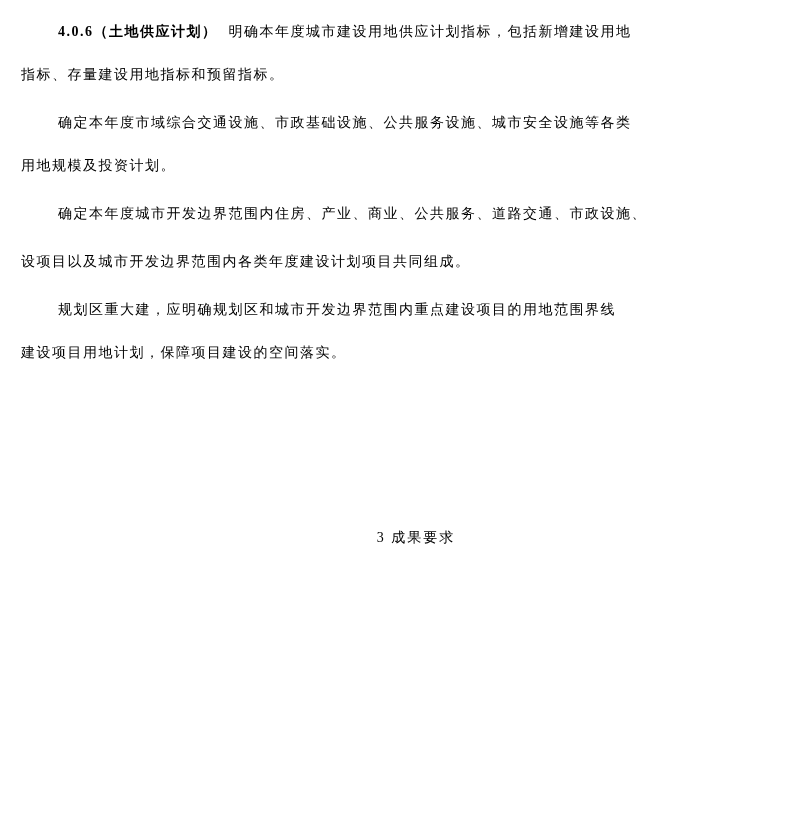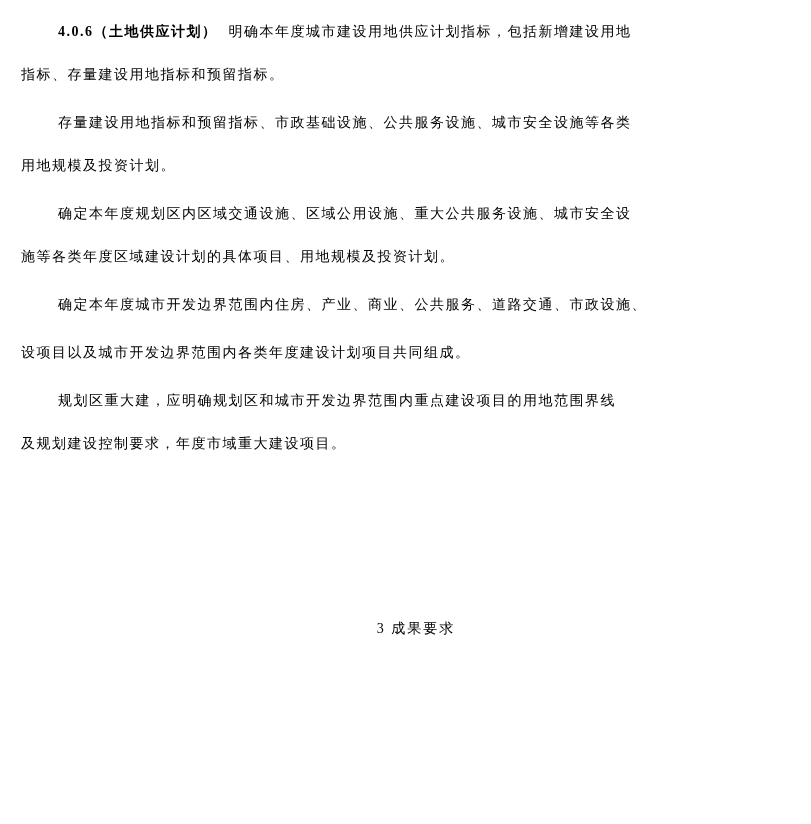--- a/index.html
+++ b/index.html
@@ -55,37 +55,33 @@
 
 <div class="page">
 
   <div class="para">
     <div class="line indent"><span class="bold clause-title">4.0.6（土地供应计划）</span><span>明确本年度城市建设用地供应计划指标，包括新增建设用地</span></div>
     <div class="line">指标、存量建设用地指标和预留指标。</div>
   </div>
 
 
   <div class="para">
-    <div class="line indent">存量建设用地指标和预留指标、市政基础设施、公共服务设施、城市安全设施等各类</div>
+    <div class="line indent">确定本年度市域综合交通设施、市政基础设施、公共服务设施、城市安全设施等各类</div>
     <div class="line">用地规模及投资计划。</div>
   </div>
 
-  <div class="para">
-    <div class="line indent">确定本年度规划区内区域交通设施、区域公用设施、重大公共服务设施、城市安全设</div>
-    <div class="line">施等各类年度区域建设计划的具体项目、用地规模及投资计划。</div>
-  </div>
 
   <div class="para">
     <div class="line indent">确定本年度城市开发边界范围内住房、产业、商业、公共服务、道路交通、市政设施、</div>
   </div>
 
   <div class="para">
     <div class="line">设项目以及城市开发边界范围内各类年度建设计划项目共同组成。</div>
   </div>
 
   <div class="para">
     <div class="line indent">规划区重大建，应明确规划区和城市开发边界范围内重点建设项目的用地范围界线</div>
-    <div class="line">及规划建设控制要求，年度市域重大建设项目。</div>
+    <div class="line">建设项目用地计划，保障项目建设的空间落实。</div>
   </div>
 
   <div class="section-heading">3 成果要求</div>
 
 </div>
 
 </body></html>

